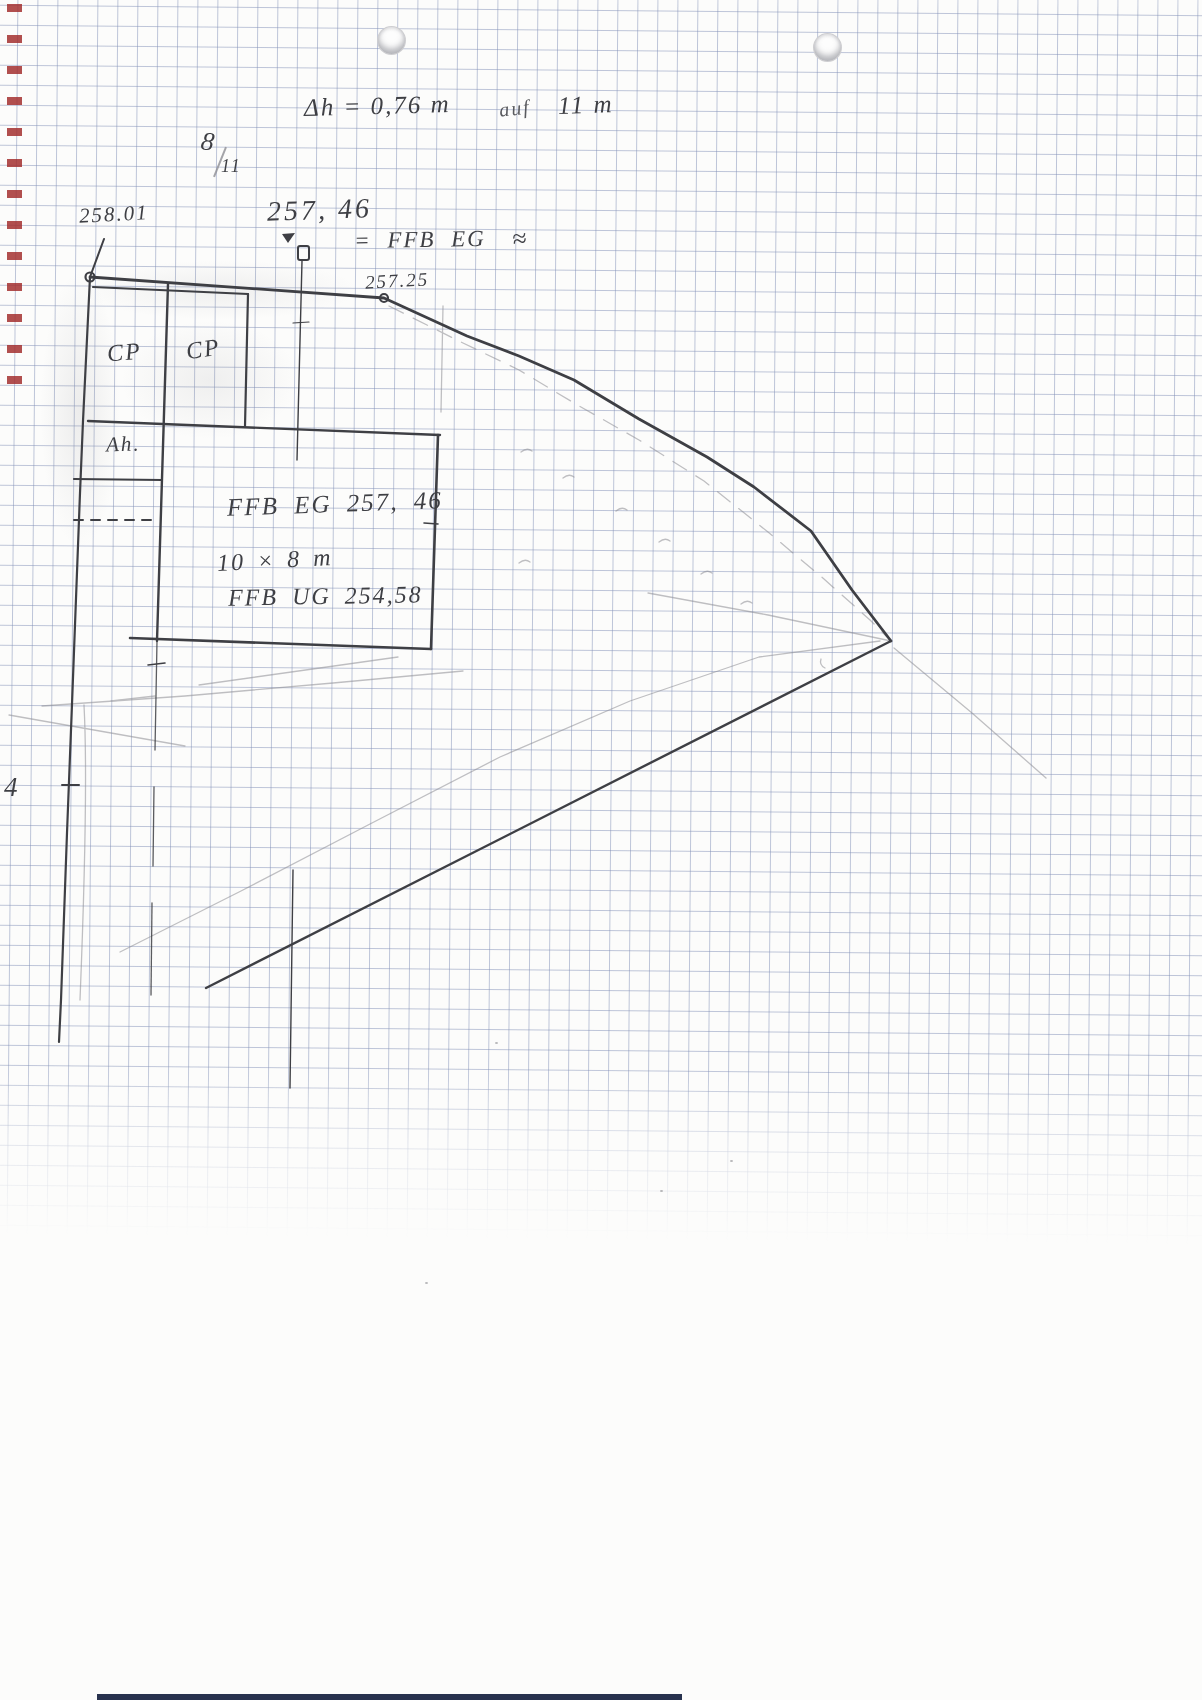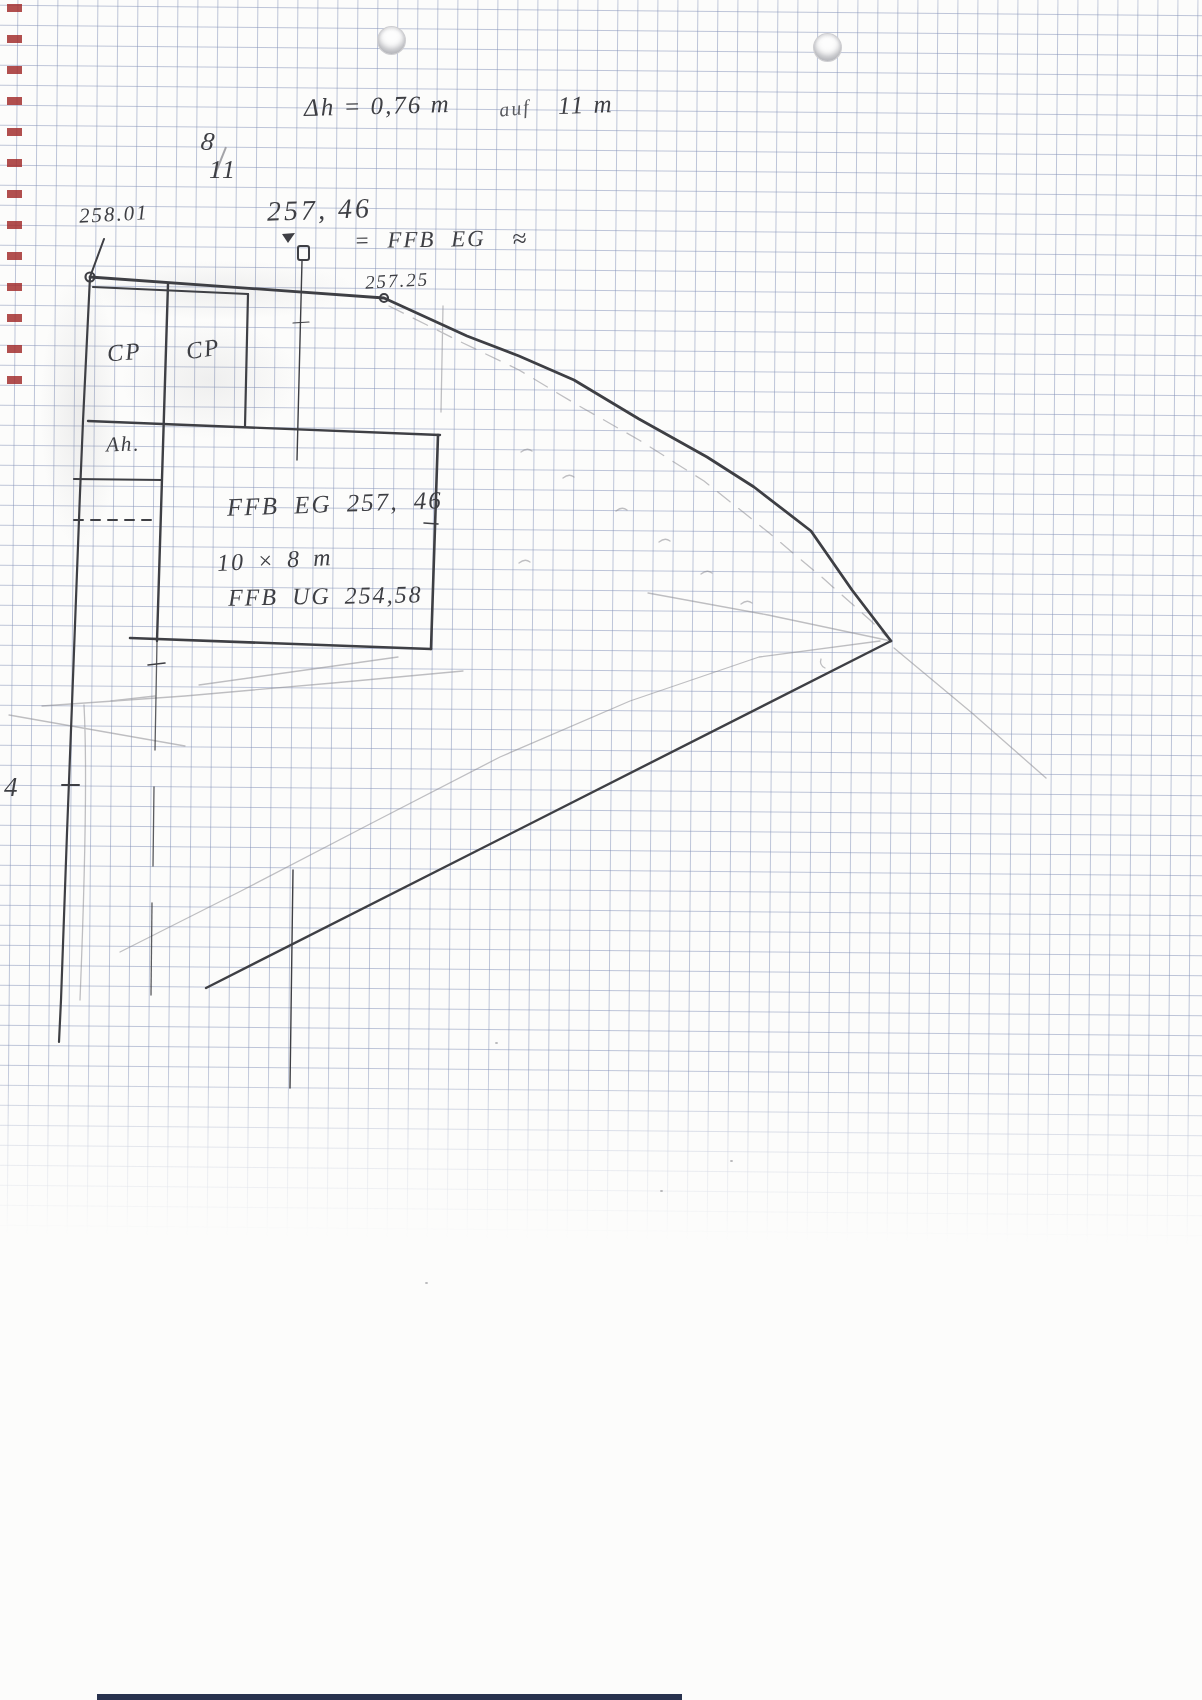--- a/index.html
+++ b/index.html
@@ -123,21 +123,21 @@
       <rect x="298" y="246" width="11" height="14" rx="2" stroke-width="2"></rect>
     </g>
   </svg>
 
   <div class="lbl" style="left:304px;top:93px;font-size:25px;transform:rotate(-1.5deg);">Δh = 0,76 m</div>
   <div class="lbl" style="left:499px;top:98px;font-size:20px;transform:rotate(-7deg);opacity:.85;">auf</div>
   <div class="lbl" style="left:558px;top:92px;font-size:25px;transform:rotate(-2deg);">11 m</div>
 
   <div class="lbl" style="left:201px;top:129px;font-size:26px;transform:rotate(8deg);">8</div>
   <div class="frac-slash"></div>
-  <div class="lbl" style="left:209px;top:157px;font-size:26px;">11</div>
+  <div class="lbl" style="left:221px;top:157px;font-size:18px;">11</div>
 
   <div class="lbl" style="left:79px;top:204px;font-size:21px;transform:rotate(-3deg);">258.01</div>
   <div class="lbl" style="left:267px;top:196px;font-size:28px;transform:rotate(-2deg);letter-spacing:3px;">257, 46</div>
   <div class="lbl" style="left:354px;top:228px;font-size:23px;transform:rotate(-1deg);word-spacing:8px;">= FFB EG</div>
   <div class="lbl" style="left:512px;top:226px;font-size:26px;transform:rotate(-6deg);">≈</div>
   <div class="lbl" style="left:365px;top:271px;font-size:19px;transform:rotate(-3deg);">257.25</div>
 
   <div class="lbl" style="left:107px;top:340px;font-size:24px;transform:rotate(-5deg);">CP</div>
   <div class="lbl" style="left:186px;top:337px;font-size:24px;transform:rotate(-8deg);">CP</div>
   <div class="lbl" style="left:106px;top:434px;font-size:21px;transform:rotate(-2deg);">Ah.</div>

